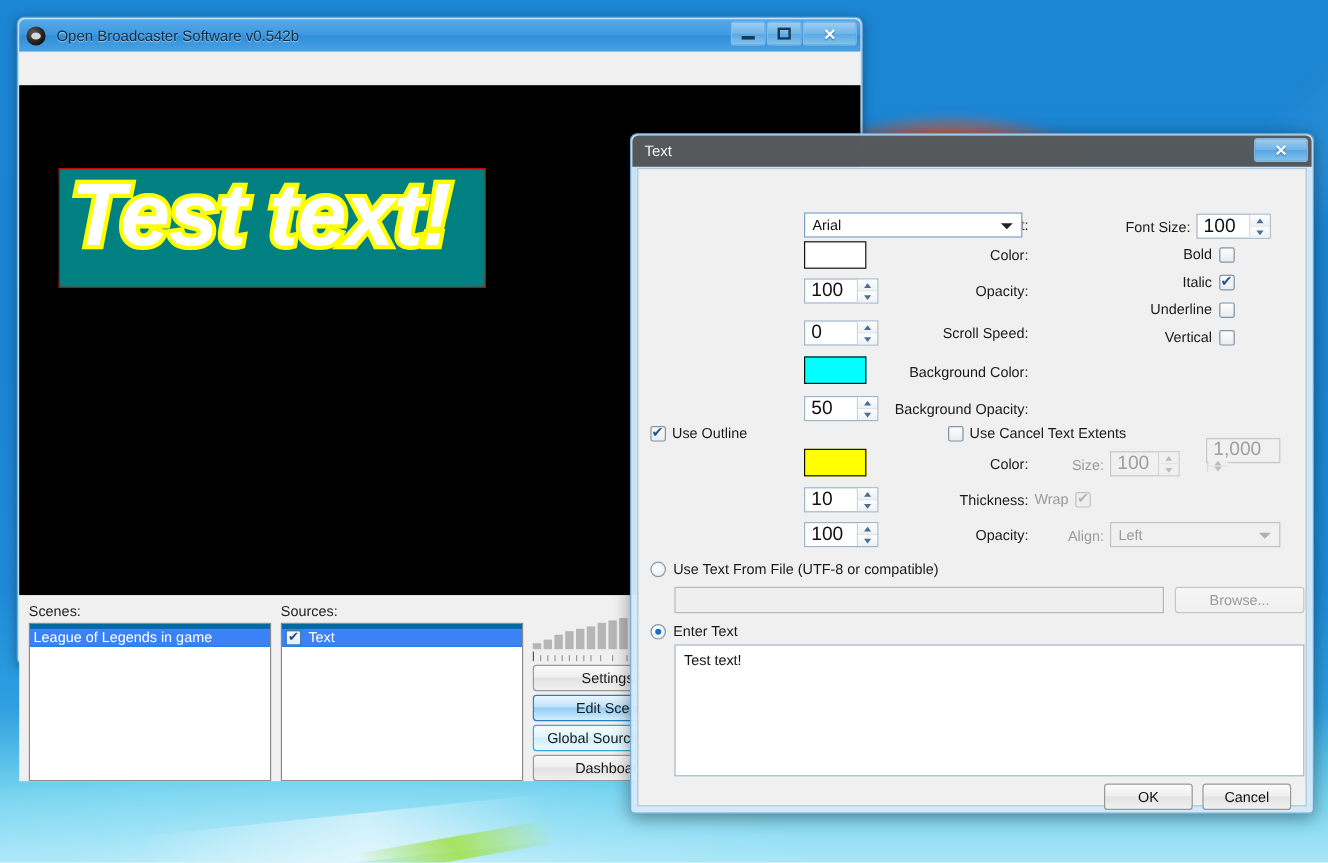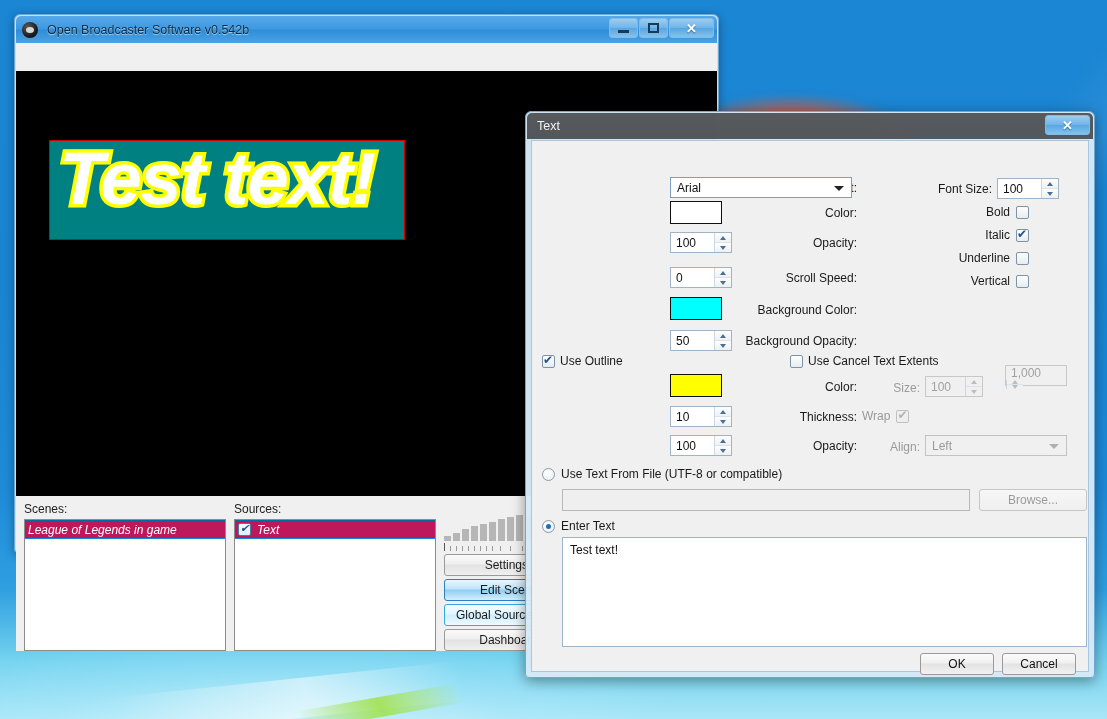--- a/index.html
+++ b/index.html
@@ -133,22 +133,22 @@
   .panel-col { display: flex; flex-direction: column; }
   .panel-label { font-size: 12px; color: #222; margin-bottom: 3px; }
   .listbox {
     background: #fff; border: 1px solid #8c8c8c; flex: 1; overflow: hidden;
   }
   .list-row {
     height: 19px; display: flex; align-items: center; padding: 0 3px;
     font-size: 12px; color: #000;
   }
   .list-row.selected {
-    background: #be185d; color: #fff;
-    border-top: 1px solid #0369a1; border-bottom: 1px solid #1a7fe0; font-style: italic;
+    background: #3b82f6; color: #fff;
+    border-top: 4px solid #0369a1; border-bottom: 1px solid #1a7fe0;
   }
   .src-check {
     width: 13px; height: 13px; margin-right: 6px; flex: none;
     background: linear-gradient(180deg,#f4f9fd,#e4eef6);
     border: 1px solid #4a7ca8; border-radius: 2px;
     position: relative;
   }
   .src-check::after {
     content: "✔"; position: absolute; left: 1px; top: -2px; font-size: 11px; color: #26507a;
   }
@@ -236,21 +236,21 @@
   }
   .combo.disabled { background: #f0f0f0; border-color: #c3c3c3; color: #9a9a9a; }
   .combo.disabled .arrow { border-top-color: #b0b0b0; }
 
   .swatch { height: 23px; border: 1px solid #111; }
 
   .spin {
     height: 21px; border: 1px solid #9fb4c7; background: #fff;
     display: flex; align-items: stretch;
   }
-  .spin .val { flex: 1; display: flex; align-items: center; padding-left: 5px; font-size: 12px; color: #111; }
+  .spin .val { flex: 1; display: flex; align-items: center; padding-left: 5px; font-size: 16px; color: #111; }
   .spin .btns { width: 17px; border-left: 1px solid #cdd7e0; display: flex; flex-direction: column; }
   .spin .btns b {
     flex: 1; background: linear-gradient(180deg,#fdfdfd,#eef1f4);
     display: flex; align-items: center; justify-content: center;
   }
   .spin .btns b:first-child { border-bottom: 1px solid #dde3e9; }
   .tri-up { width:0;height:0;border-left:3px solid transparent;border-right:3px solid transparent;border-bottom:4px solid #4a6f96; }
   .tri-dn { width:0;height:0;border-left:3px solid transparent;border-right:3px solid transparent;border-top:4px solid #4a6f96; }
   .spin.disabled { border-color: #c8c8c8; background: #f0f0f0; }
   .spin.disabled .val { color: #a0a0a0; }

